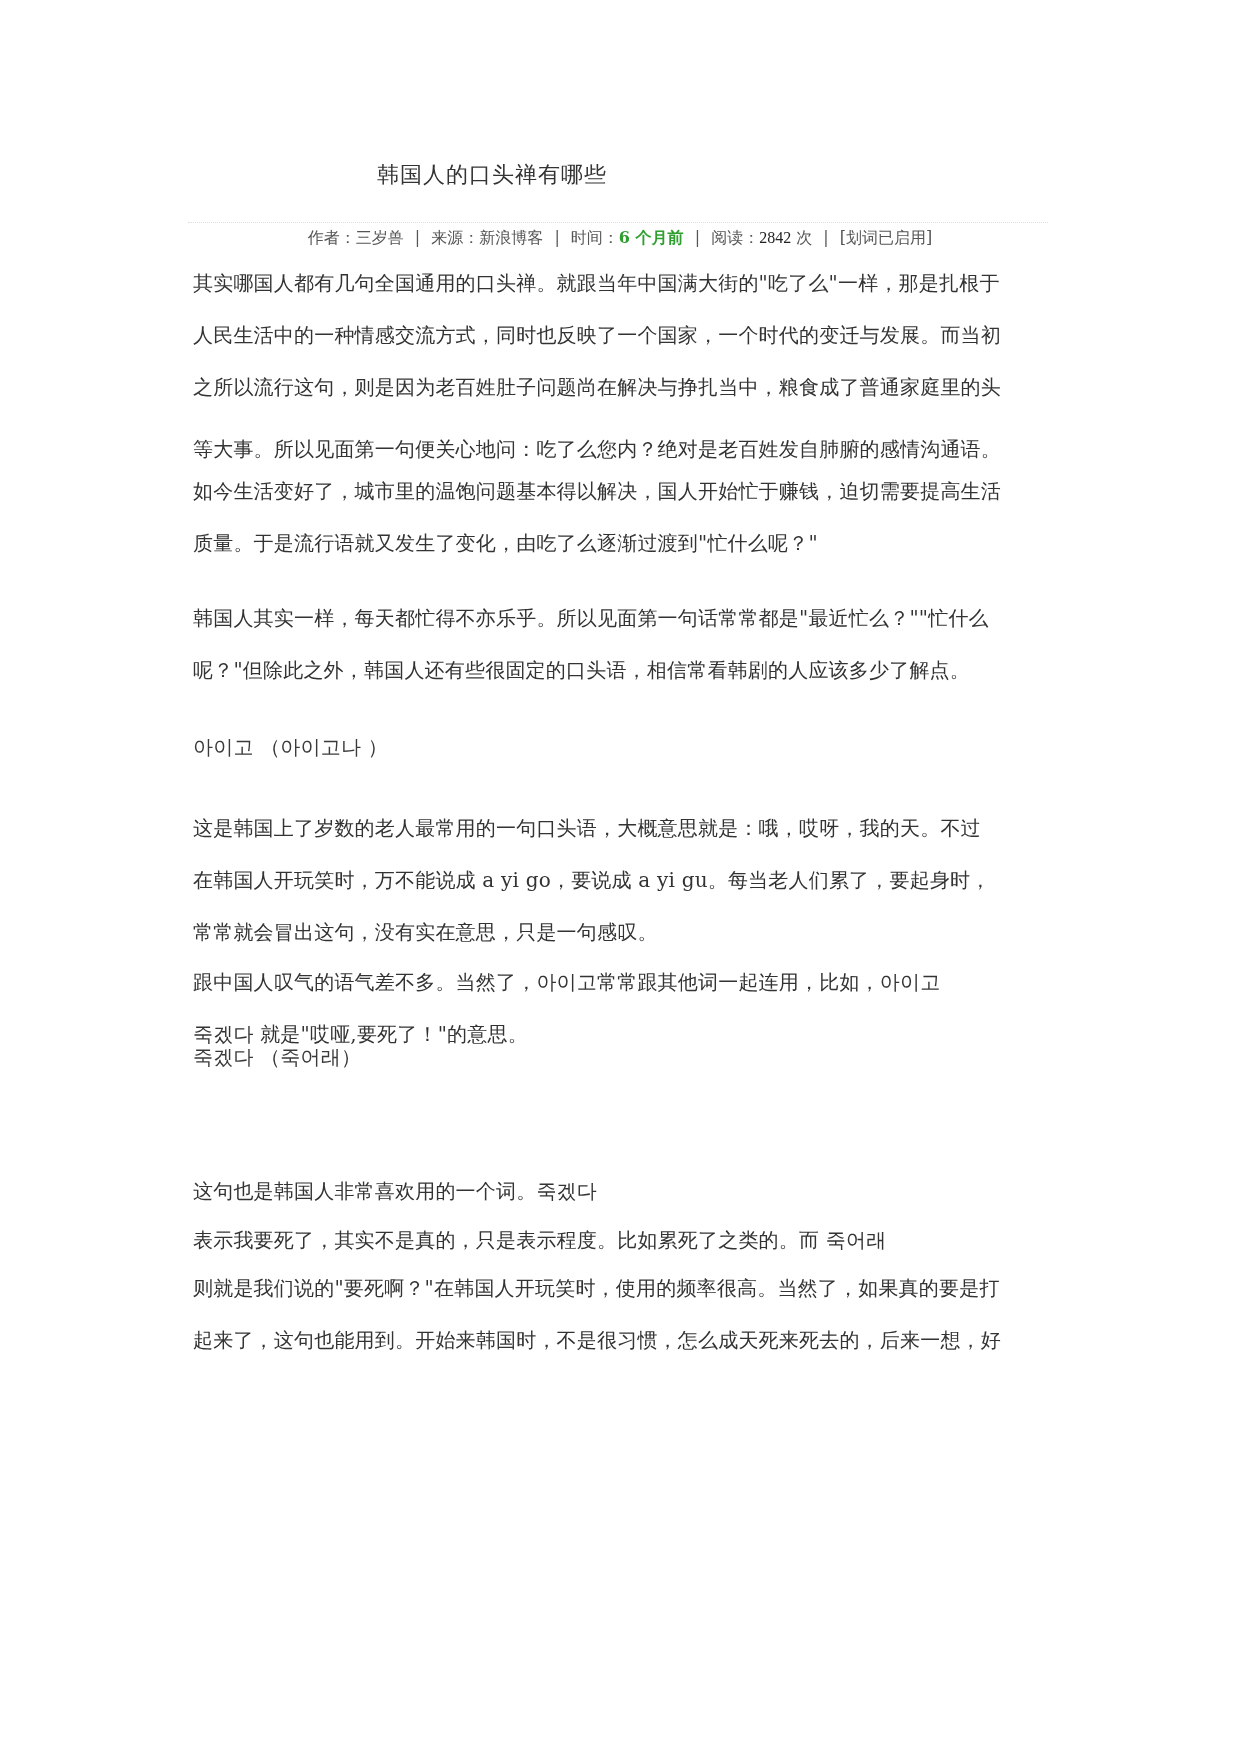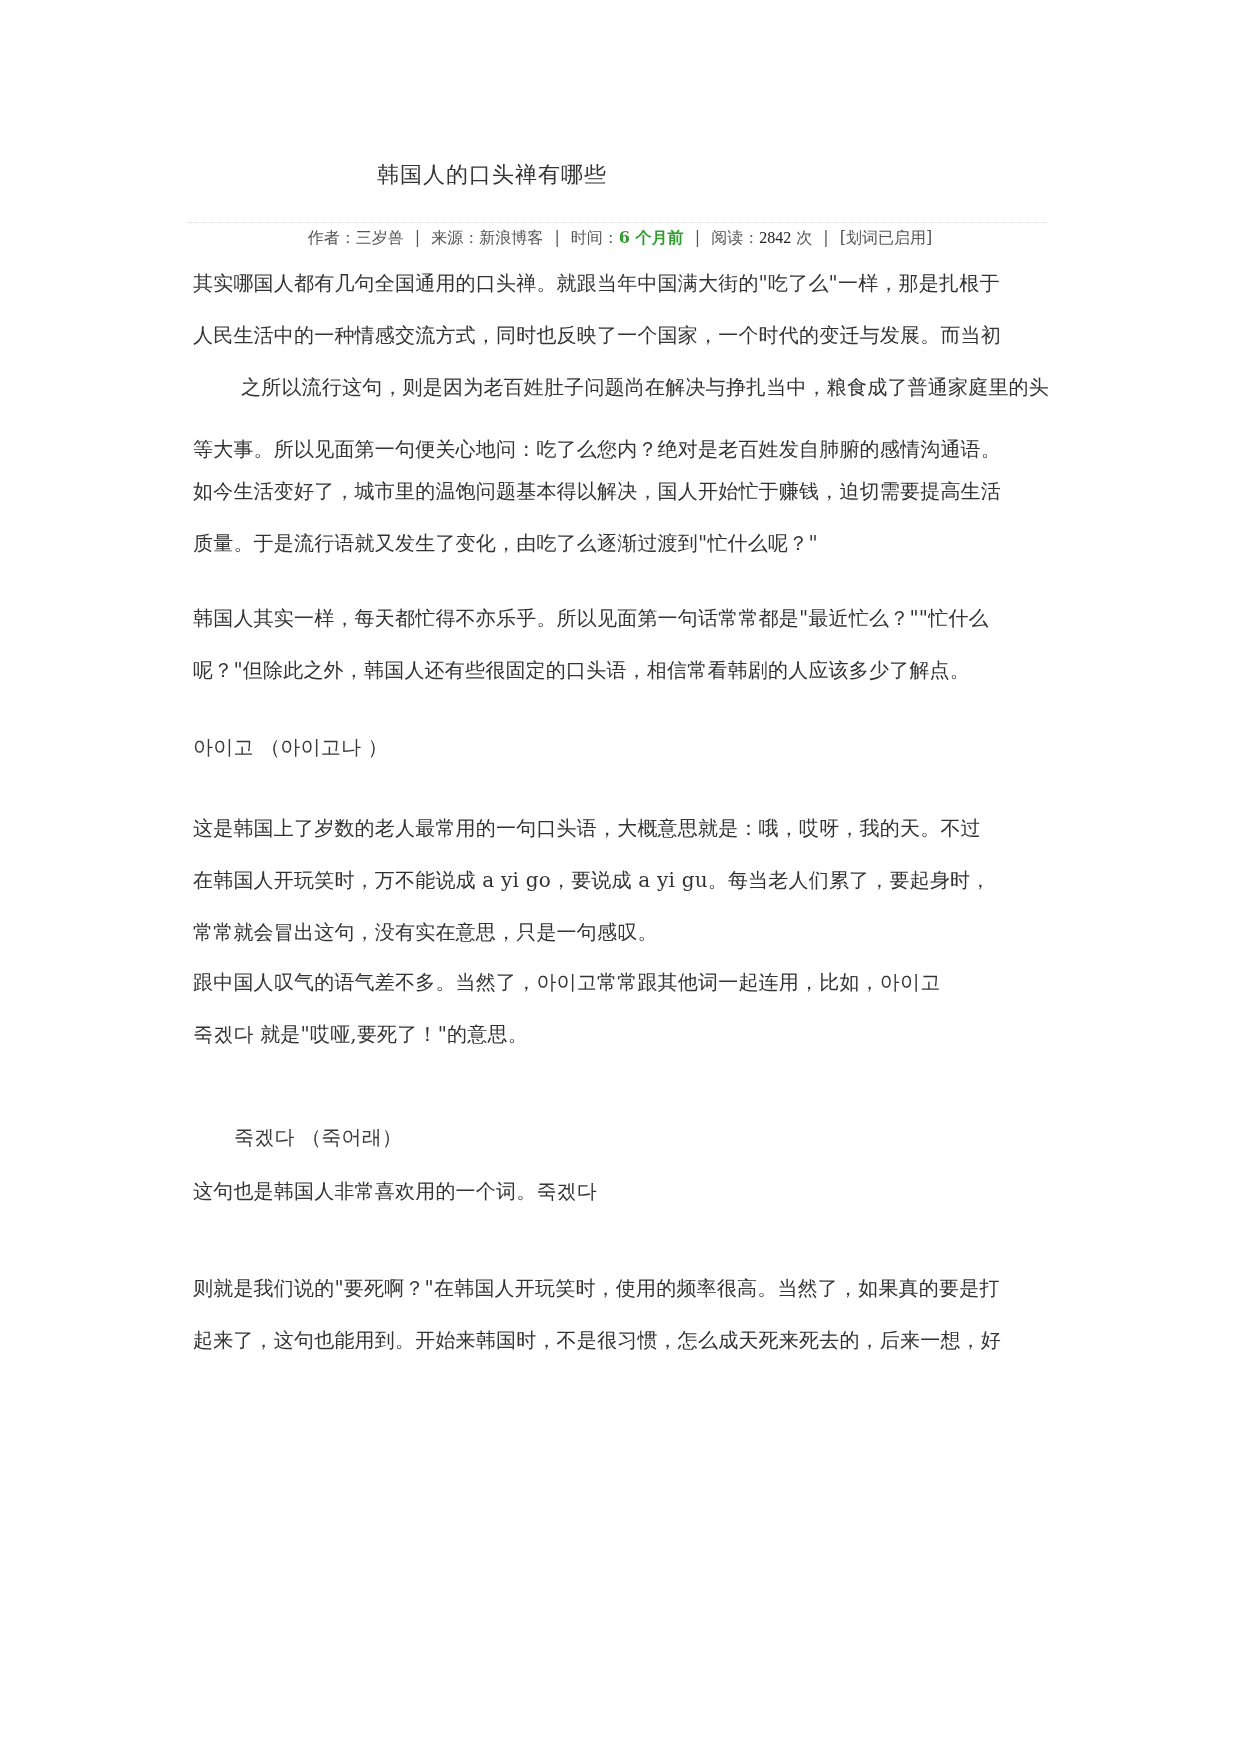--- a/index.html
+++ b/index.html
@@ -76,35 +76,36 @@
     <span>时间：</span><span class="green">6 个月前</span>
     <span class="sep">|</span>
     <span>阅读：</span><span class="num">2842</span>
     <span>次</span>
     <span class="sep">|</span>
     <span>[划词已启用]</span>
   </div>
 
   <div class="line" style="top:270px;">其实哪国人都有几句全国通用的口头禅。就跟当年中国满大街的"吃了么"一样，那是扎根于</div>
   <div class="line" style="top:322px;">人民生活中的一种情感交流方式，同时也反映了一个国家，一个时代的变迁与发展。而当初</div>
-  <div class="line" style="top:374px;margin-left:48px;">之所以流行这句，则是因为老百姓肚子问题尚在解决与挣扎当中，粮食成了普通家庭里的头</div>
+  <div class="line" style="top:374px;">之所以流行这句，则是因为老百姓肚子问题尚在解决与挣扎当中，粮食成了普通家庭里的头</div>
   <div class="line" style="top:436px;">等大事。所以见面第一句便关心地问：吃了么您内？绝对是老百姓发自肺腑的感情沟通语。</div>
   <div class="line" style="top:478px;">如今生活变好了，城市里的温饱问题基本得以解决，国人开始忙于赚钱，迫切需要提高生活</div>
   <div class="line" style="top:530px;">质量。于是流行语就又发生了变化，由吃了么逐渐过渡到"忙什么呢？"</div>
 
   <div class="line" style="top:605px;">韩国人其实一样，每天都忙得不亦乐乎。所以见面第一句话常常都是"最近忙么？""忙什么</div>
   <div class="line" style="top:657px;">呢？"但除此之外，韩国人还有些很固定的口头语，相信常看韩剧的人应该多少了解点。</div>
 
   <div class="line ko" style="top:734px;">아이고 （아이고나 ）</div>
 
   <div class="line" style="top:815px;">这是韩国上了岁数的老人最常用的一句口头语，大概意思就是：哦，哎呀，我的天。不过</div>
   <div class="line" style="top:867px;">在韩国人开玩笑时，万不能说成 a yi go，要说成 a yi gu。每当老人们累了，要起身时，</div>
   <div class="line" style="top:919px;">常常就会冒出这句，没有实在意思，只是一句感叹。</div>
   <div class="line" style="top:969px;">跟中国人叹气的语气差不多。当然了，아이고常常跟其他词一起连用，比如，아이고</div>
   <div class="line" style="top:1021px;">죽겠다 就是"哎哑,要死了！"的意思。</div>
 
-  <div class="line ko" style="top:1124px;margin-left:41px;">죽겠다 （죽어래）</div>
+  <div class="line ko" style="top:1044px;">죽겠다 （죽어래）</div>
 
   <div class="line" style="top:1178px;">这句也是韩国人非常喜欢用的一个词。죽겠다</div>
+  <div class="line" style="top:1227px;">表示我要死了，其实不是真的，只是表示程度。比如累死了之类的。而 죽어래</div>
   <div class="line" style="top:1275px;">则就是我们说的"要死啊？"在韩国人开玩笑时，使用的频率很高。当然了，如果真的要是打</div>
   <div class="line" style="top:1327px;">起来了，这句也能用到。开始来韩国时，不是很习惯，怎么成天死来死去的，后来一想，好</div>
 
 </div>
 
 </body></html>

